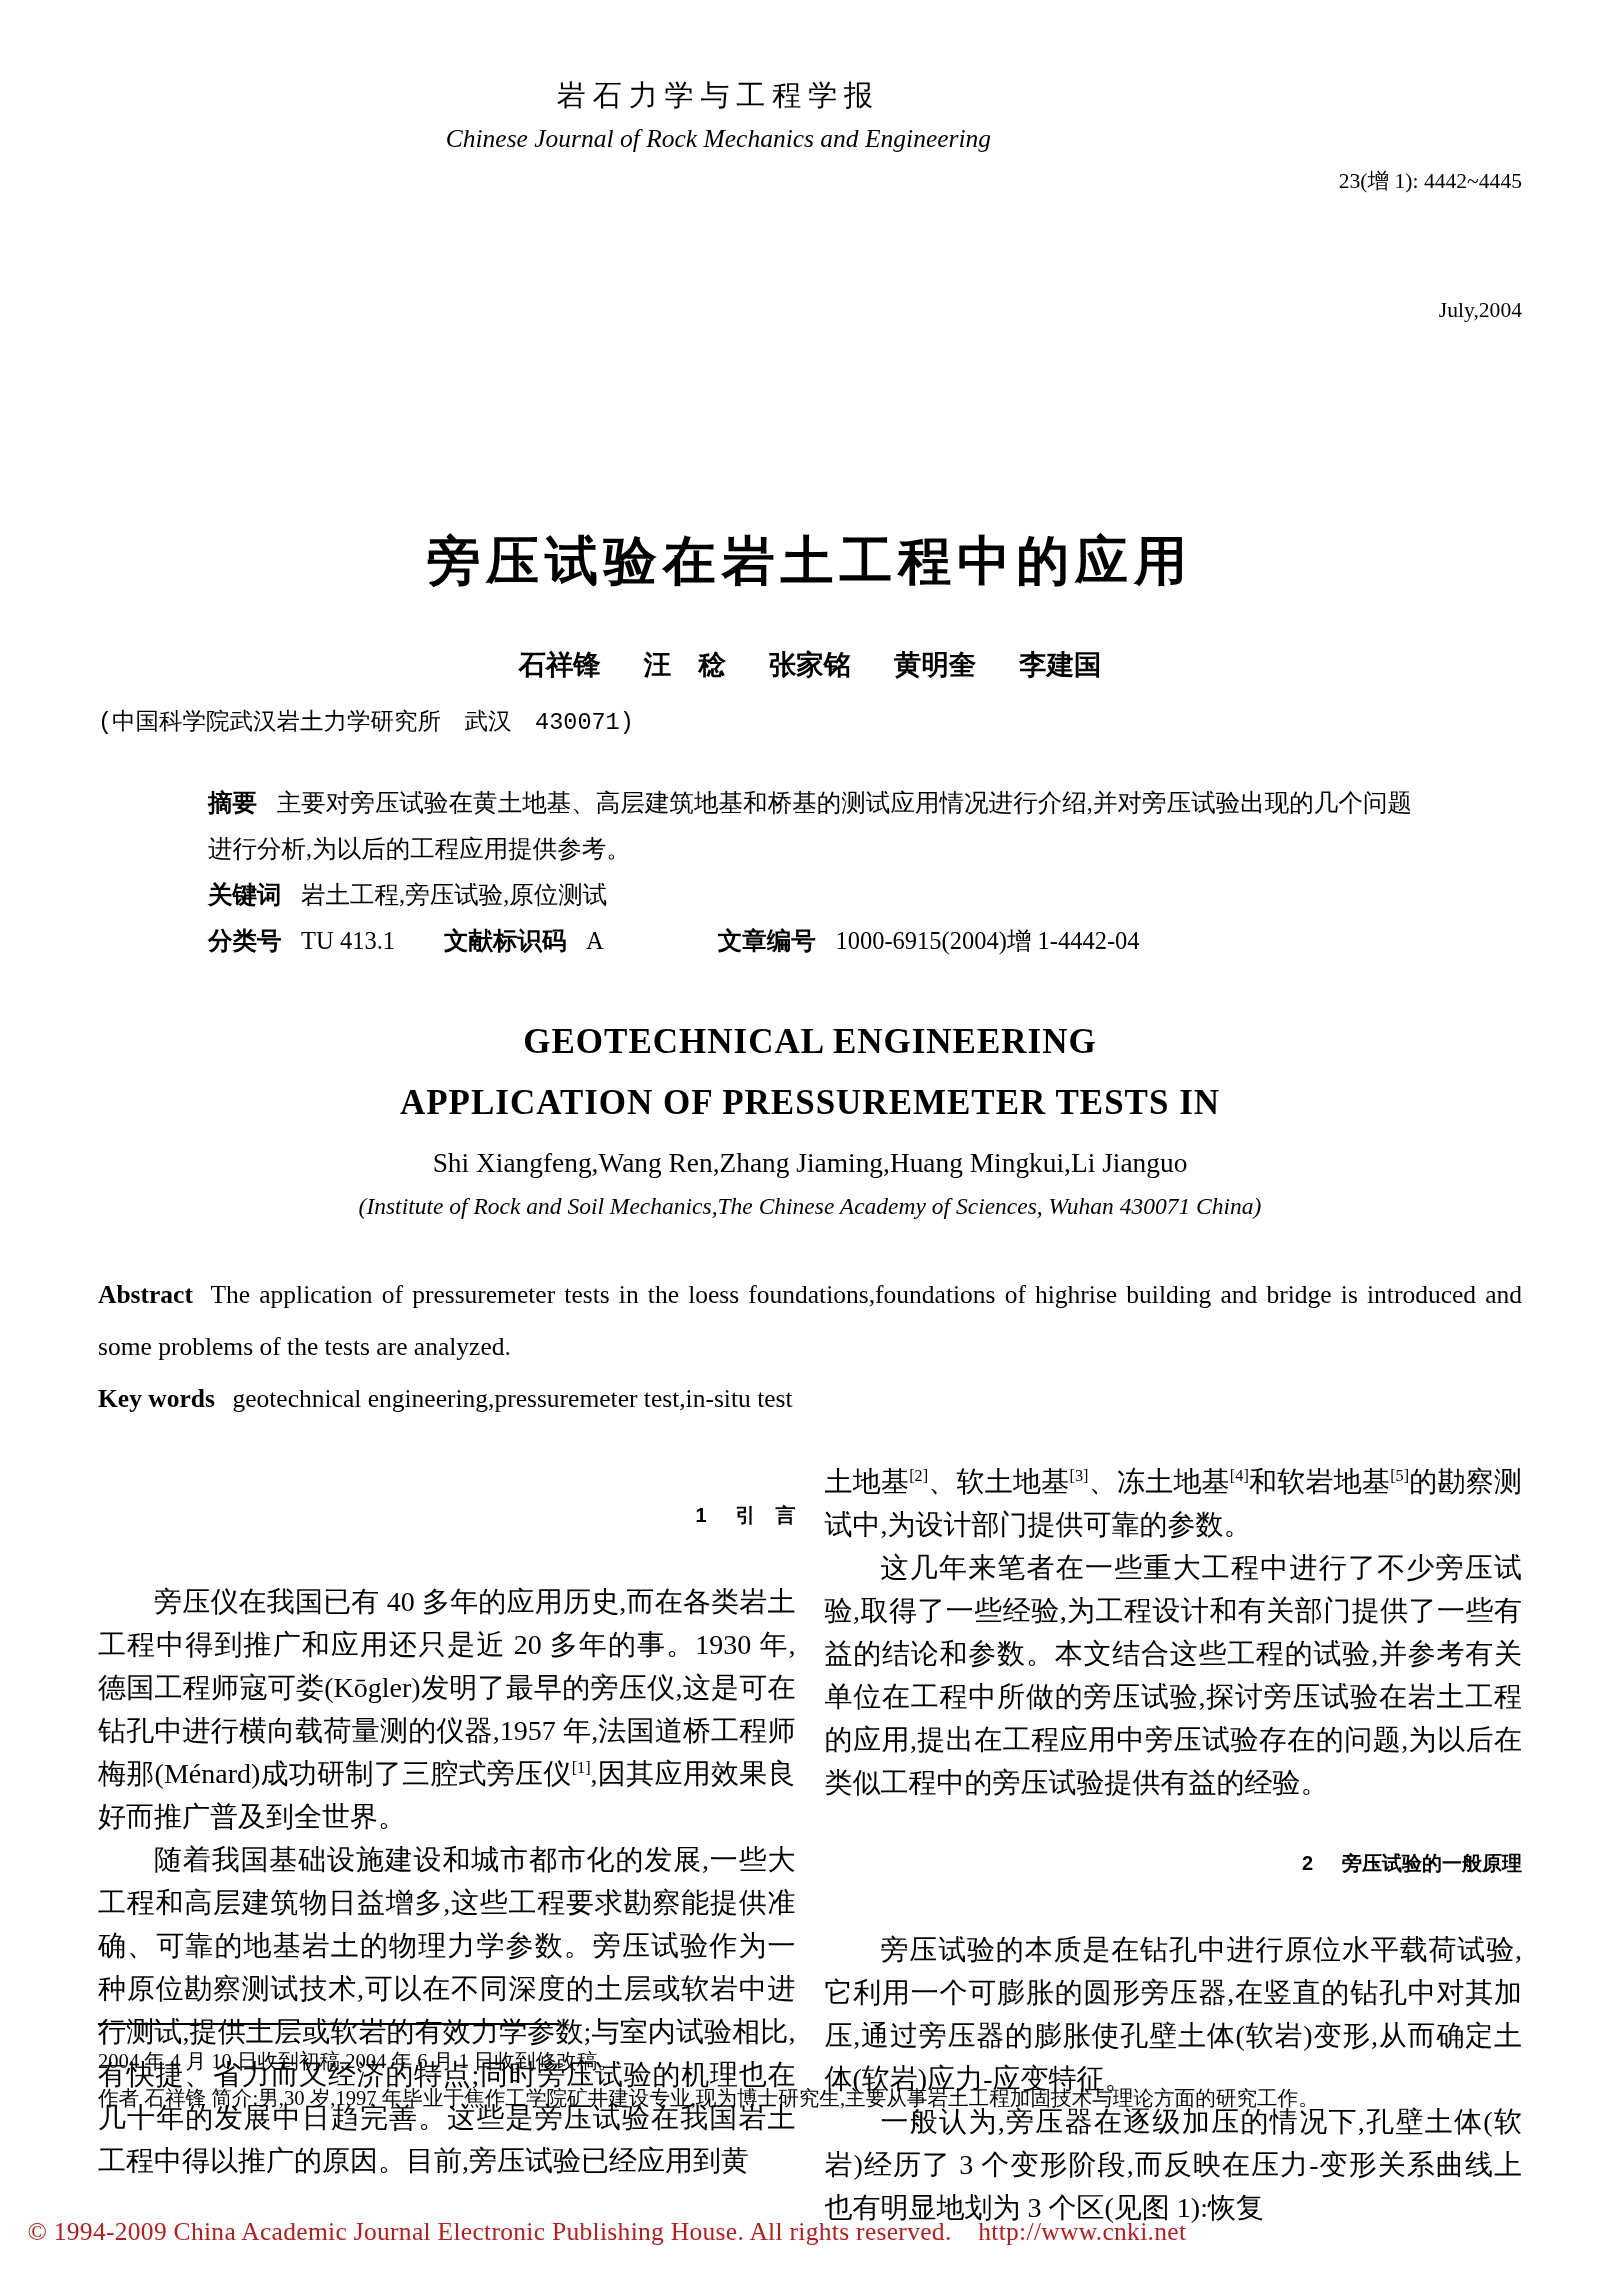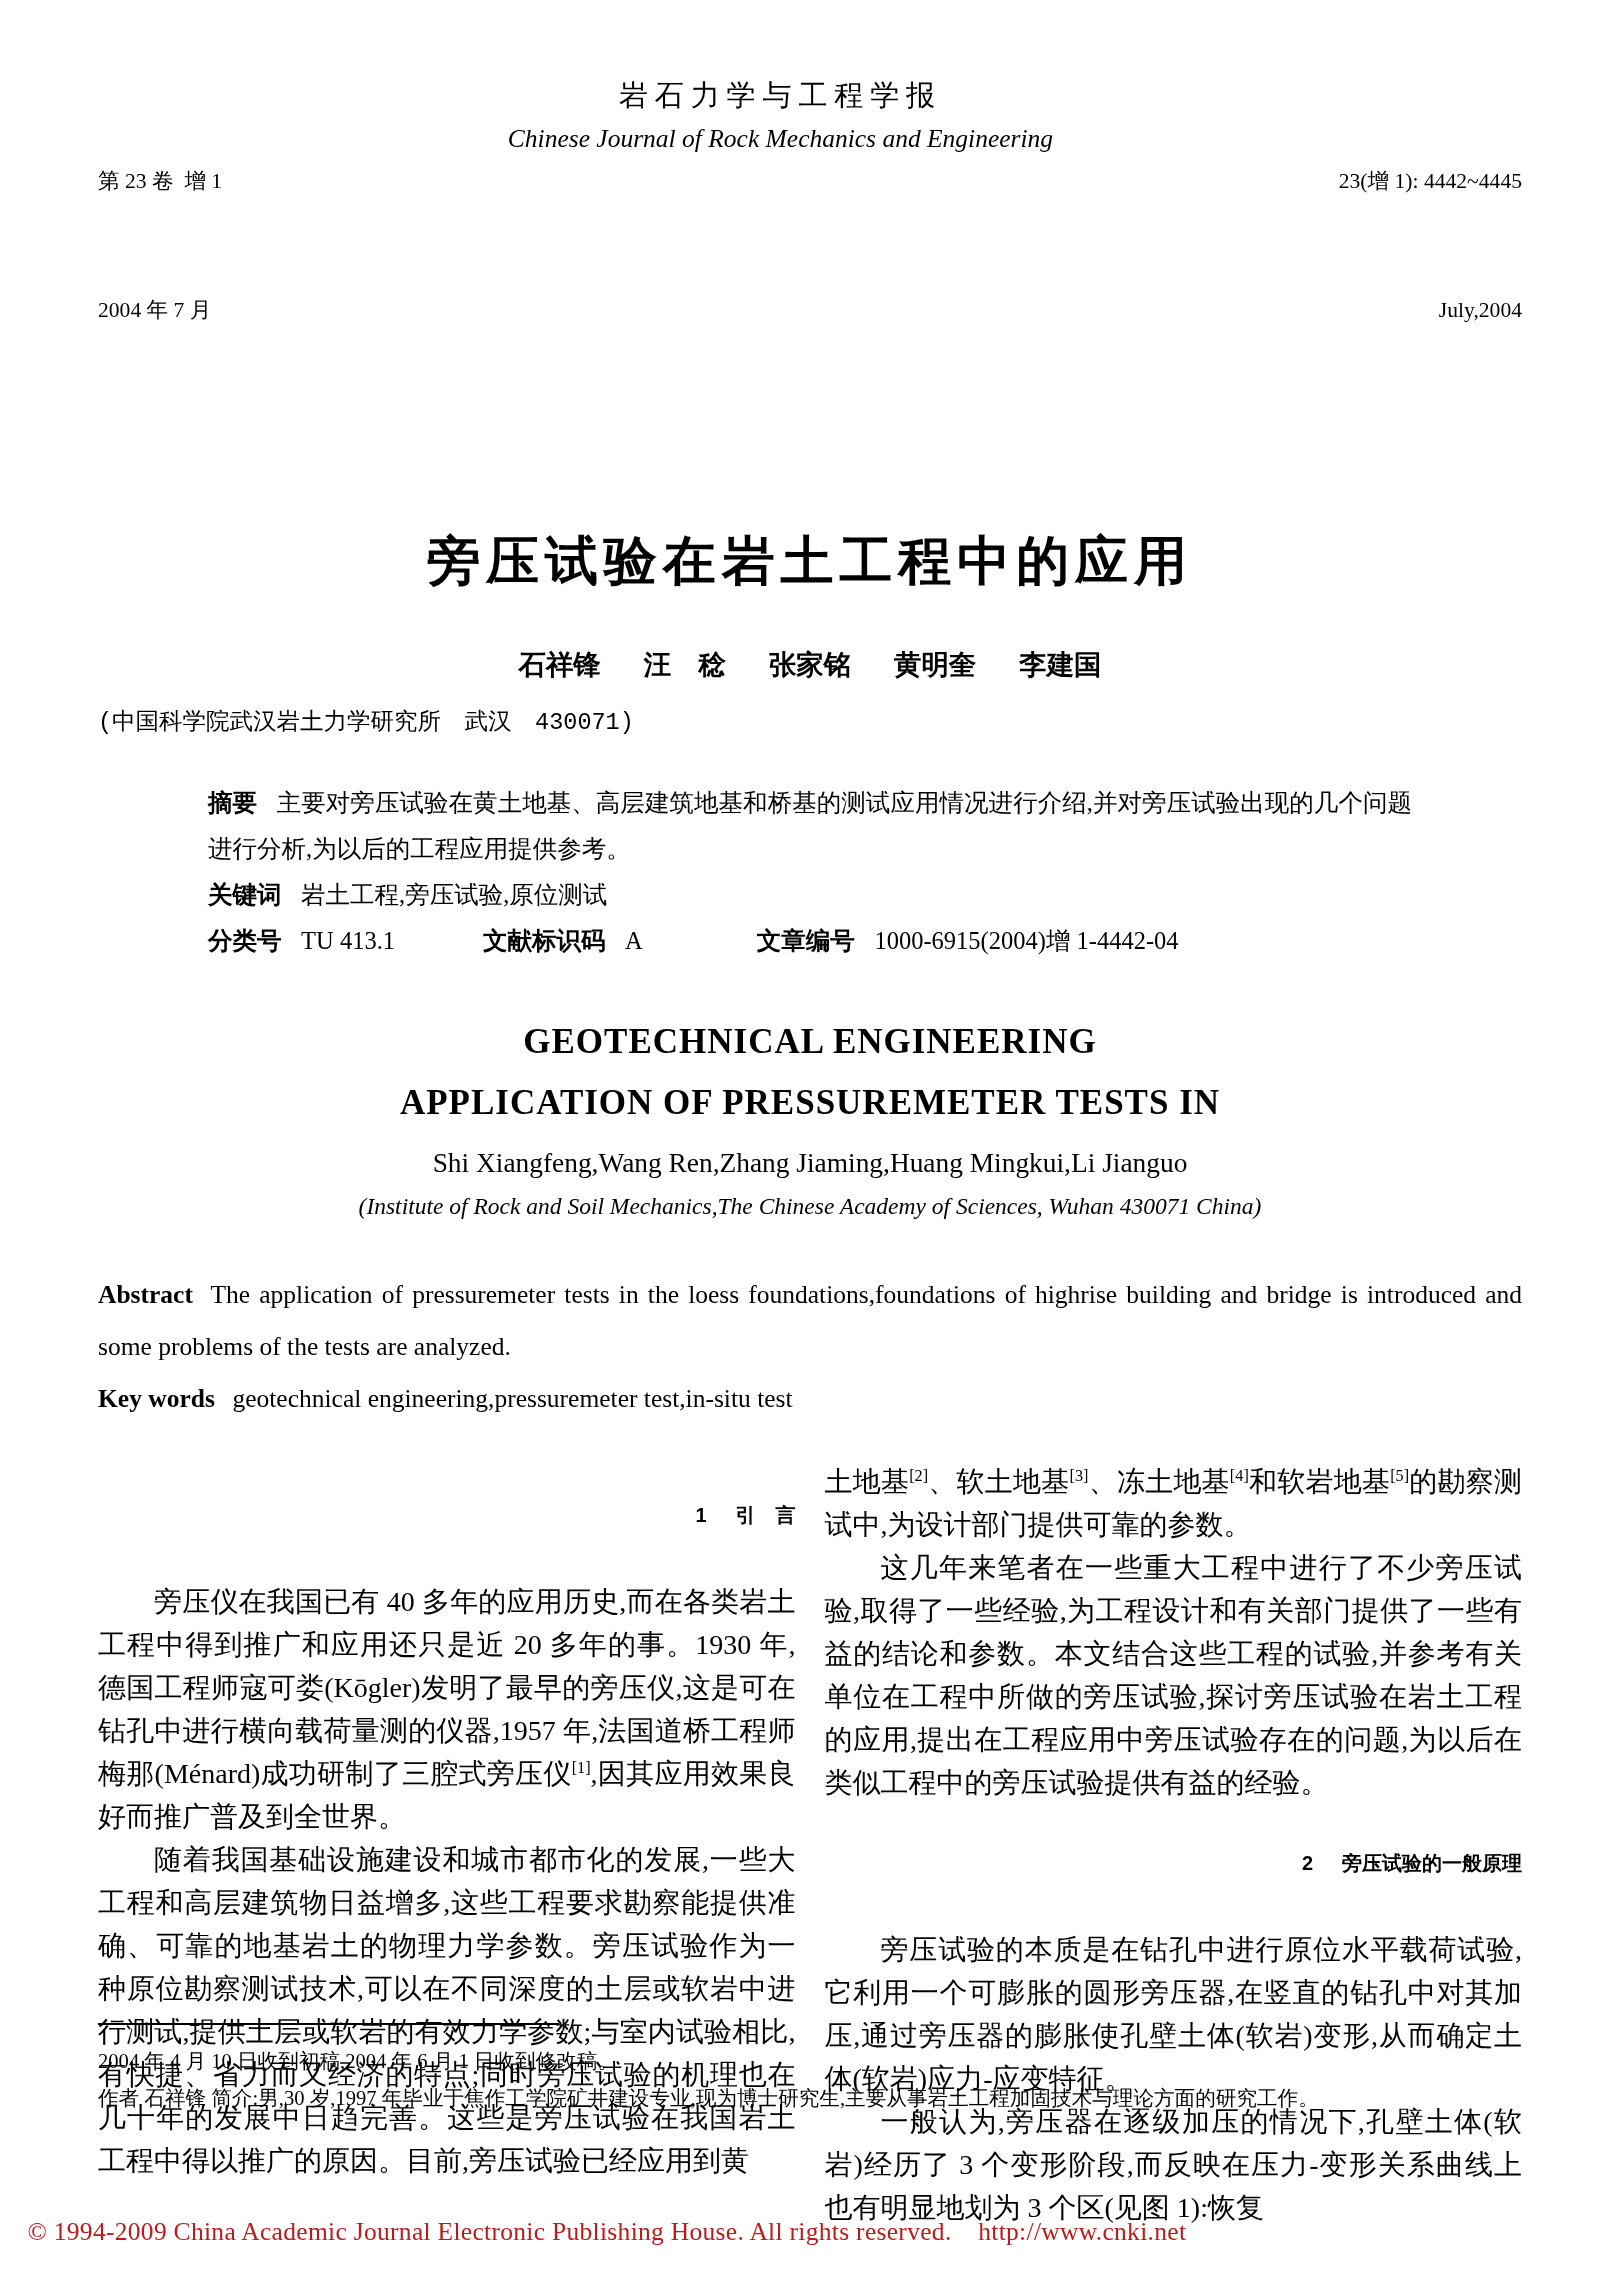--- a/index.html
+++ b/index.html
@@ -58,21 +58,21 @@
     margin: 43px 110px 0 110px;
     font-size: 24.5px;
     line-height: 46px;
     text-align: justify;
   }
   .lbl-cn {
     font-family: "Liberation Sans", "DejaVu Sans", sans-serif;
     font-weight: bold;
     margin-right: 19.6px;
   }
-  .cn-meta-line .meta-value-1 { margin-right: 88px; }
+  .cn-meta-line .meta-value-1 { margin-right: 49px; }
   .cn-meta-line .meta-value-2 { margin-right: 114px; }
 
   
   .title-en {
     margin-top: 47px;
     text-align: center;
     font-weight: bold;
     font-size: 35px;
     line-height: 61px;
     letter-spacing: 1px;
@@ -133,24 +133,20 @@
     letter-spacing: 0.3px;
   }
 </style>
 </head>
 <body>
 
 <div class="page">
   <div class="content">
 
     <header class="journal-header">
-      <div class="jh-side jh-left">
-        <div>第 23 卷  增 1</div>
-        <div>2004 年 7 月</div>
-      </div>
       <div class="jh-center">
         <div class="journal-cn">岩石力学与工程学报</div>
         <div class="journal-en">Chinese Journal of Rock Mechanics and Engineering</div>
       </div>
       <div class="jh-side jh-right">
         <div>23(增 1): 4442~4445</div>
         <div>July,2004</div>
       </div>
     </header>
 

